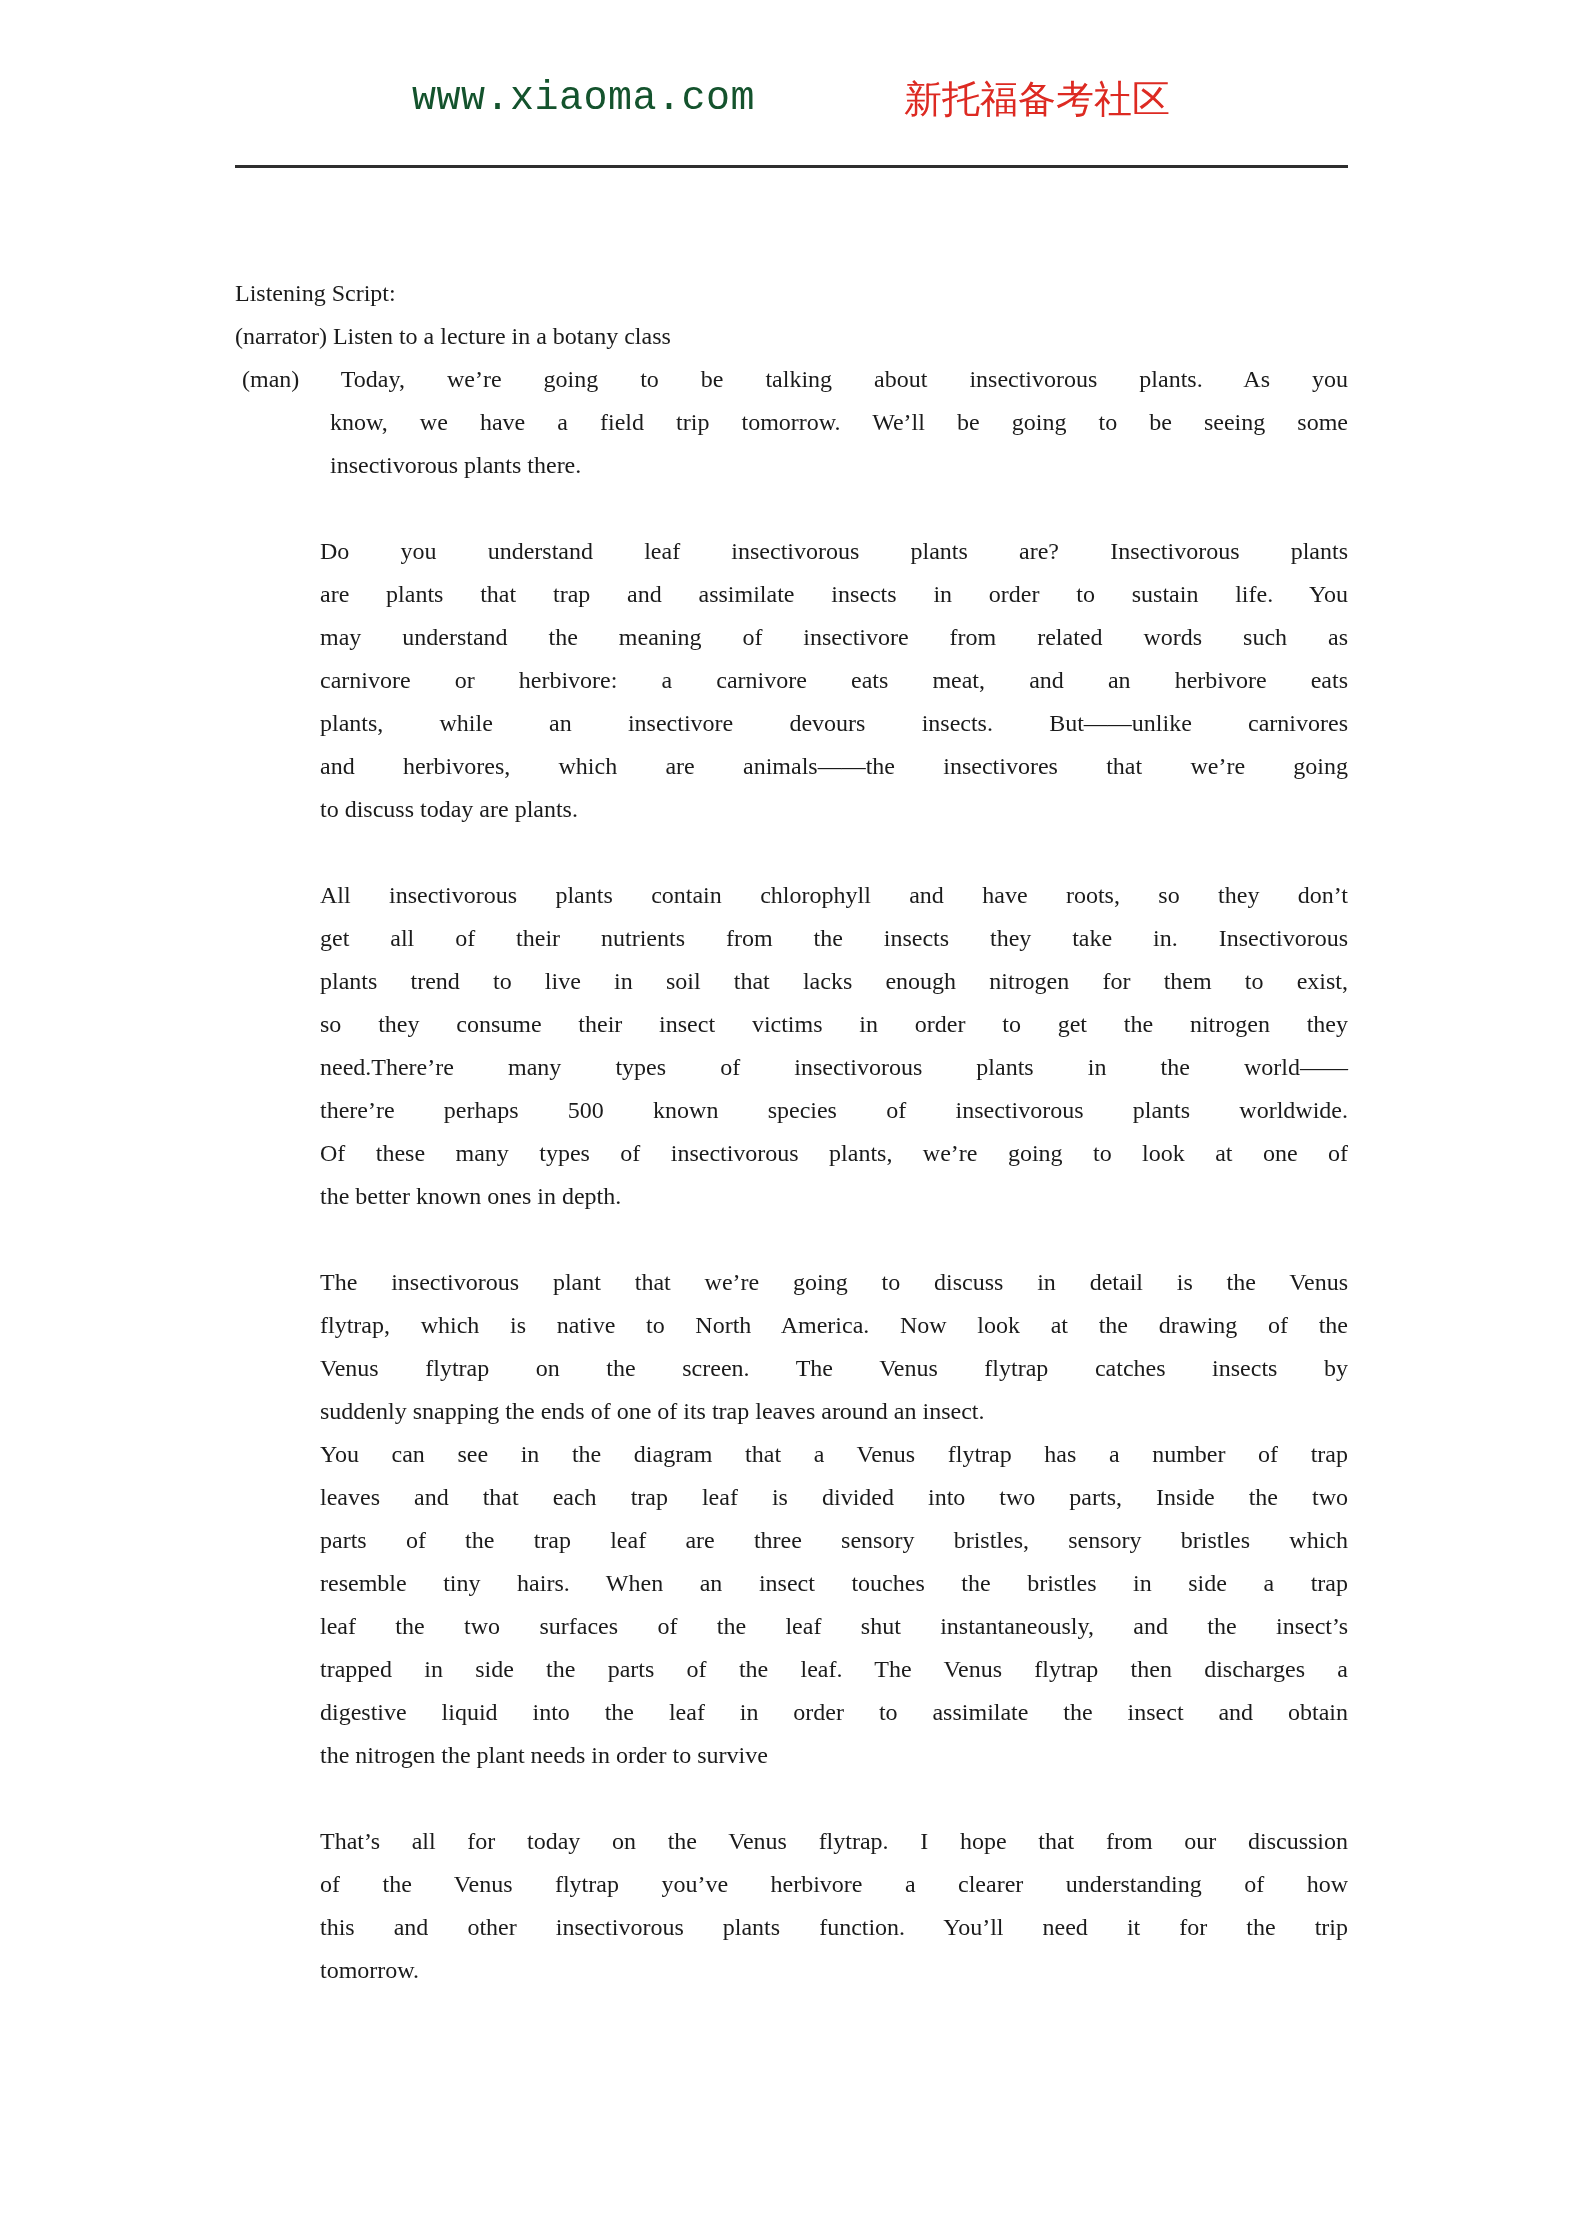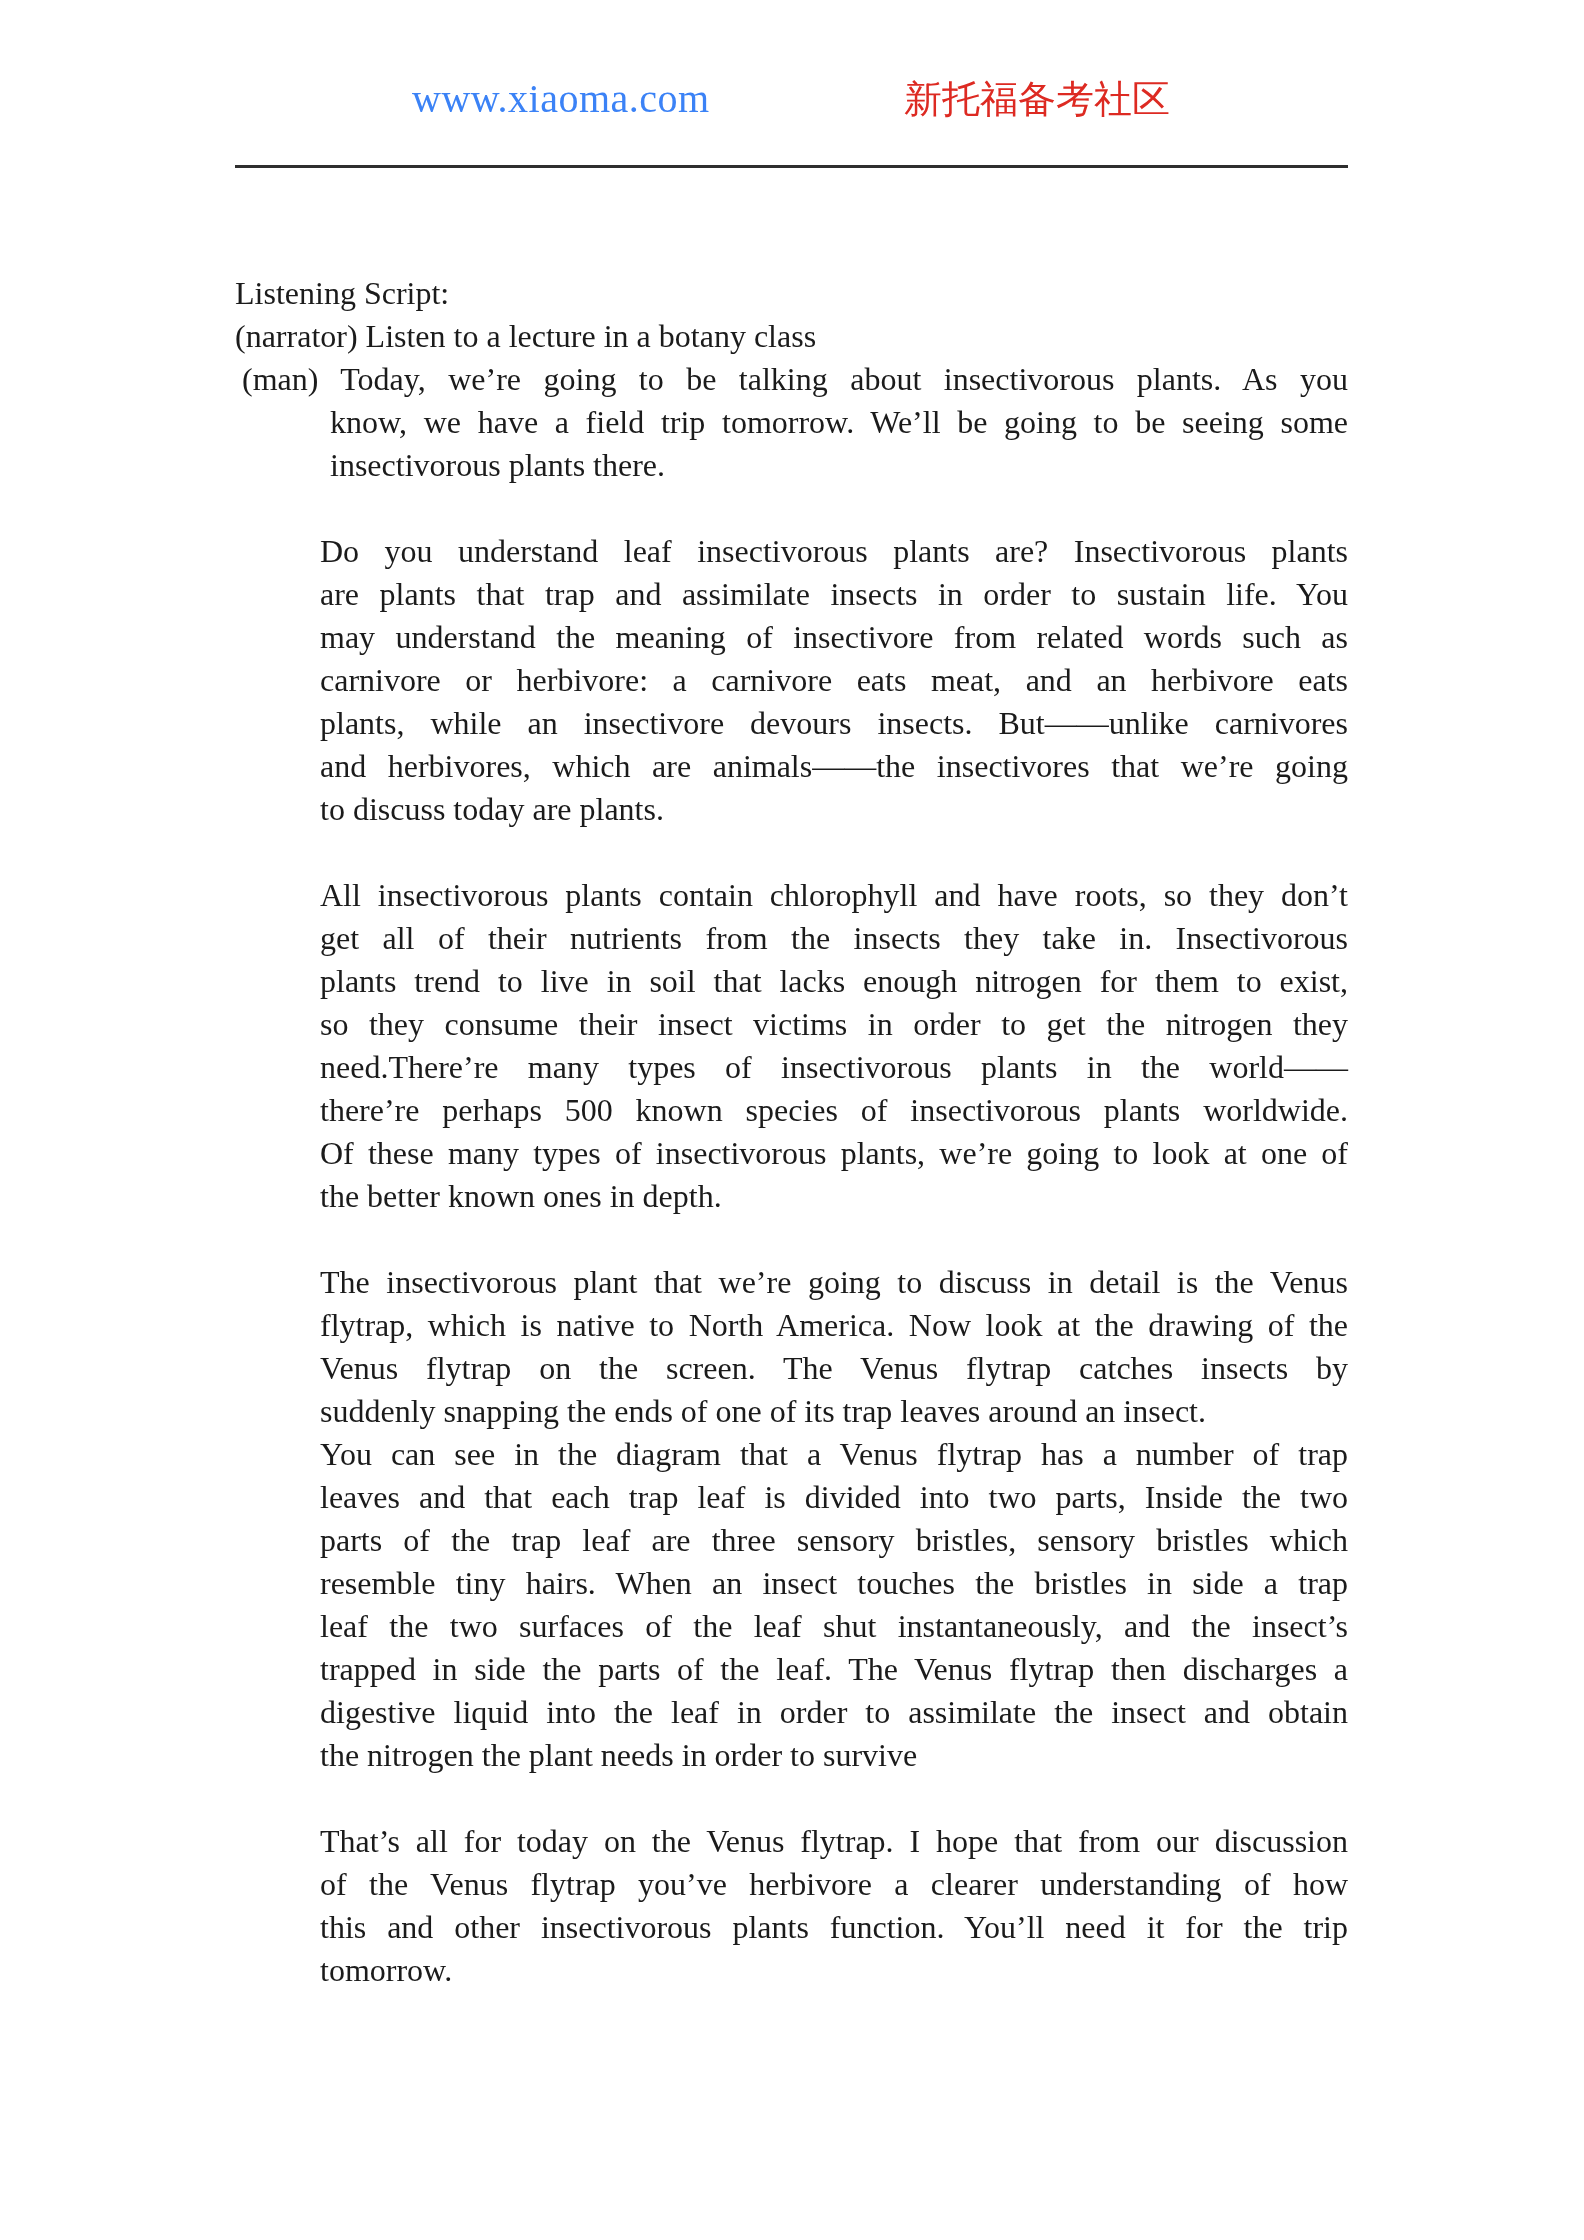--- a/index.html
+++ b/index.html
@@ -35,38 +35,38 @@
     top: 165px;
     width: 1113px;
     height: 0;
     border-top: 3px solid #2e2e2e;
   }
   .docbody {
     position: absolute;
     left: 235px;
     top: 272px;
     width: 1113px;
-    font-size: 32px;
+    font-size: 24px;
     line-height: 43px;
     text-rendering: optimizeLegibility;
   }
   .line { text-align: left; }
   .para { margin: 0; }
   .para.gap { margin-top: 43px; }
   .para .pline { margin-left: 85px; }
   .para.hang .pline { margin-left: 95px; }
   .para.hang .pline.first { margin-left: 7px; }
   .jline { text-align: justify; text-align-last: justify; text-justify: inter-word; }
   .lline { text-align: center; text-align-last: left; }
 </style>
 </head>
 <body>
 
 <div class="page">
-  <span class="header-url" style="color: #3b82f6;">www.xiaoma.com</span>
+  <span class="header-url" style="color: #14532d; font-family: Liberation Mono, monospace;">www.xiaoma.com</span>
   <span class="header-cn" style="color: rgb(221, 42, 34);">新托福备考社区</span>
   <div class="rule" style="border-top-color: rgb(46, 46, 46);"></div>
 
   <div class="docbody">
     <div class="line">Listening Script:</div>
     <div class="line">(narrator) Listen to a lecture in a botany class</div>
     <div id="paragraphs">
         <div class="para hang">
           <div class="pline first jline"><span>(man)</span> <span>Today, we’re going to be talking about insectivorous plants. As you</span></div>
           <div class="pline jline">know, we have a field trip tomorrow. We’ll be going to be seeing some</div>

